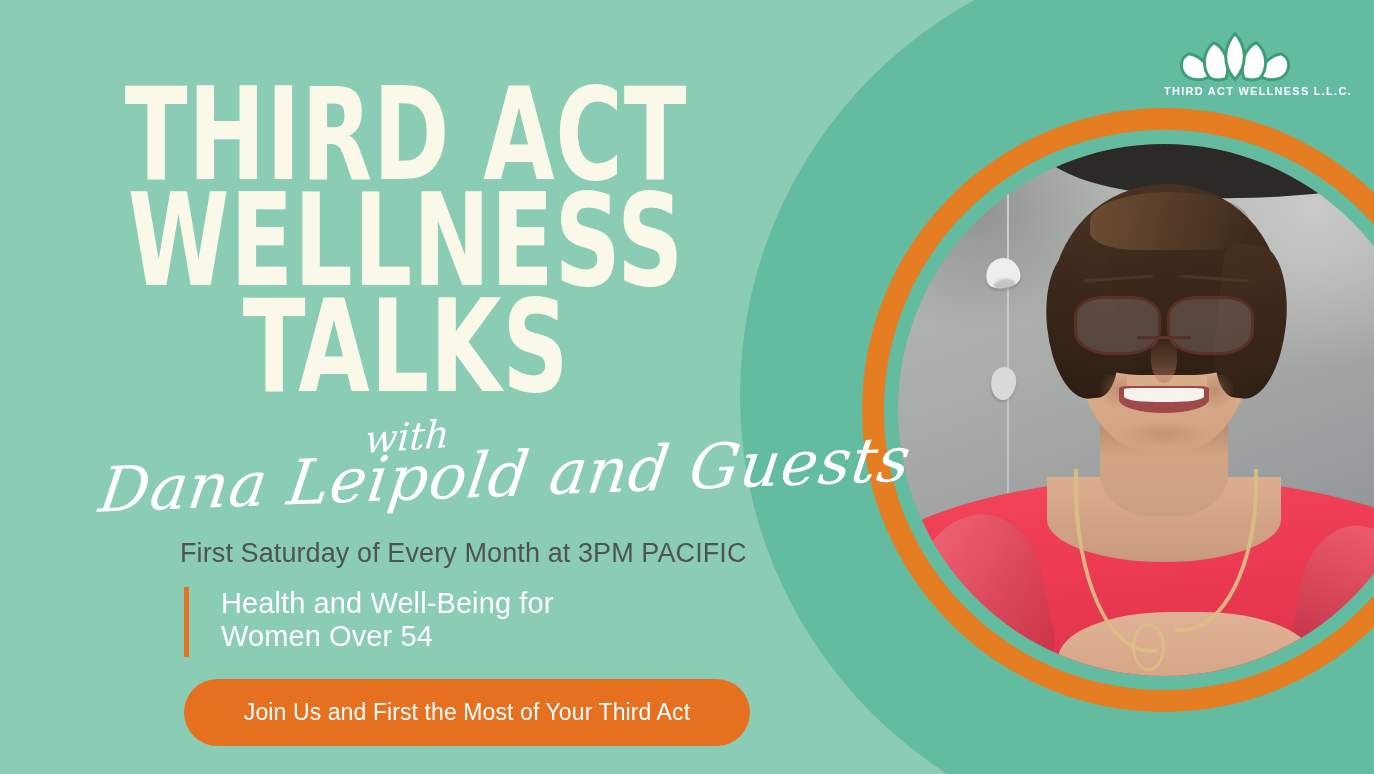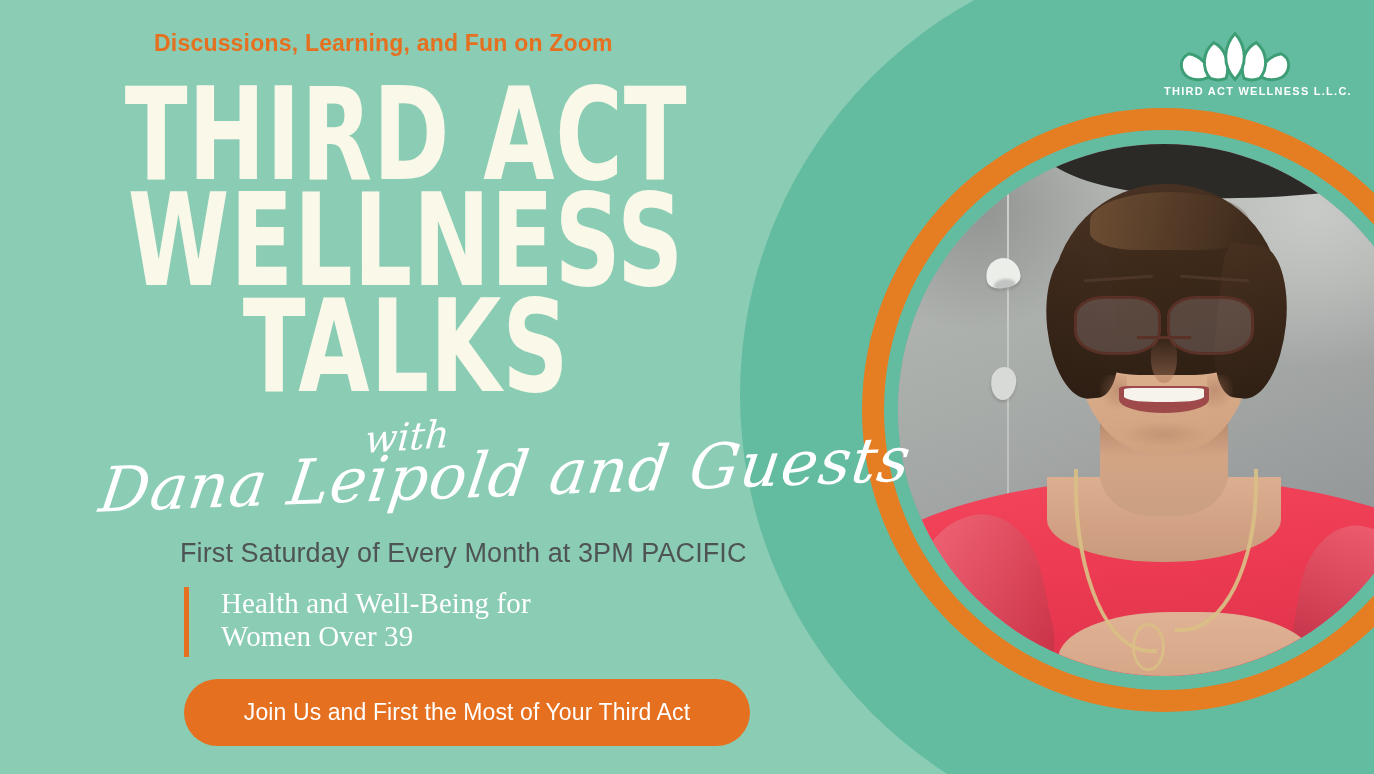--- a/index.html
+++ b/index.html
@@ -235,21 +235,21 @@
   }
 
   .schedule{
     position:absolute;left:180px;top:538px;
     color:#4e5353;font-size:27px;letter-spacing:.1px;
   }
 
   .subtitle-wrap{position:absolute;left:184px;top:587px;display:flex;align-items:flex-start;}
   .accent-bar{width:5px;height:70px;background:#e5701f;flex:0 0 5px;}
   .subtitle{
-    margin-left:32px;color:#ffffff;font-size:29px;line-height:1.13;letter-spacing:.1px;font-family:Liberation Serif, serif;
+    margin-left:32px;color:#ffffff;font-size:29px;line-height:1.13;letter-spacing:.1px;
   }
   .subtitle .ln{display:block;}
 
   .cta{
     position:absolute;left:184px;top:679px;width:566px;height:67px;
     background:#e5701f;border-radius:34px;border:none;
     color:#ffffff;font-size:23px;letter-spacing:.1px;
     display:flex;align-items:center;justify-content:center;
     cursor:pointer;font-family:"Liberation Sans", sans-serif;
   }
@@ -317,36 +317,35 @@
         <path d="M18 44 C10 38 10 27 19 23 C30 25 37 34 38 43 C31 47 24 47 18 44 Z"></path>
         <path d="M102 44 C110 38 110 27 101 23 C90 25 83 34 82 43 C89 47 96 47 102 44 Z"></path>
         <path d="M38 45 C30 36 31 21 41 13 C52 18 56 33 52 45 C47 47 43 47 38 45 Z"></path>
         <path d="M82 45 C90 36 89 21 79 13 C68 18 64 33 68 45 C73 47 77 47 82 45 Z"></path>
         <path d="M60 5 C70 16 72 33 60 46 C48 33 50 16 60 5 Z"></path>
       </g>
     </svg>
     <div class="logo-text">THIRD ACT WELLNESS L.L.C.</div>
   </div>
 
-  <div class="tagline">Discussions, Learning, and Fun on Zoom</div>
 
   <div class="title">
     <span class="ln">THIRD ACT</span>
     <span class="ln">WELLNESS</span>
     <span class="ln">TALKS</span>
   </div>
 
   <div class="script-with">with</div>
   <div class="script-name">Dana Leipold and Guests</div>
 
   <div class="schedule">First Saturday of Every Month at 3PM PACIFIC</div>
 
   <div class="subtitle-wrap">
     <div class="accent-bar"></div>
     <div class="subtitle">
       <span class="ln">Health and Well-Being for</span>
-      <span class="ln">Women Over 39</span>
+      <span class="ln">Women Over 54</span>
     </div>
   </div>
 
   <button class="cta">Join Us and First the Most of Your Third Act</button>
 
 </div>
 
 </body></html>

